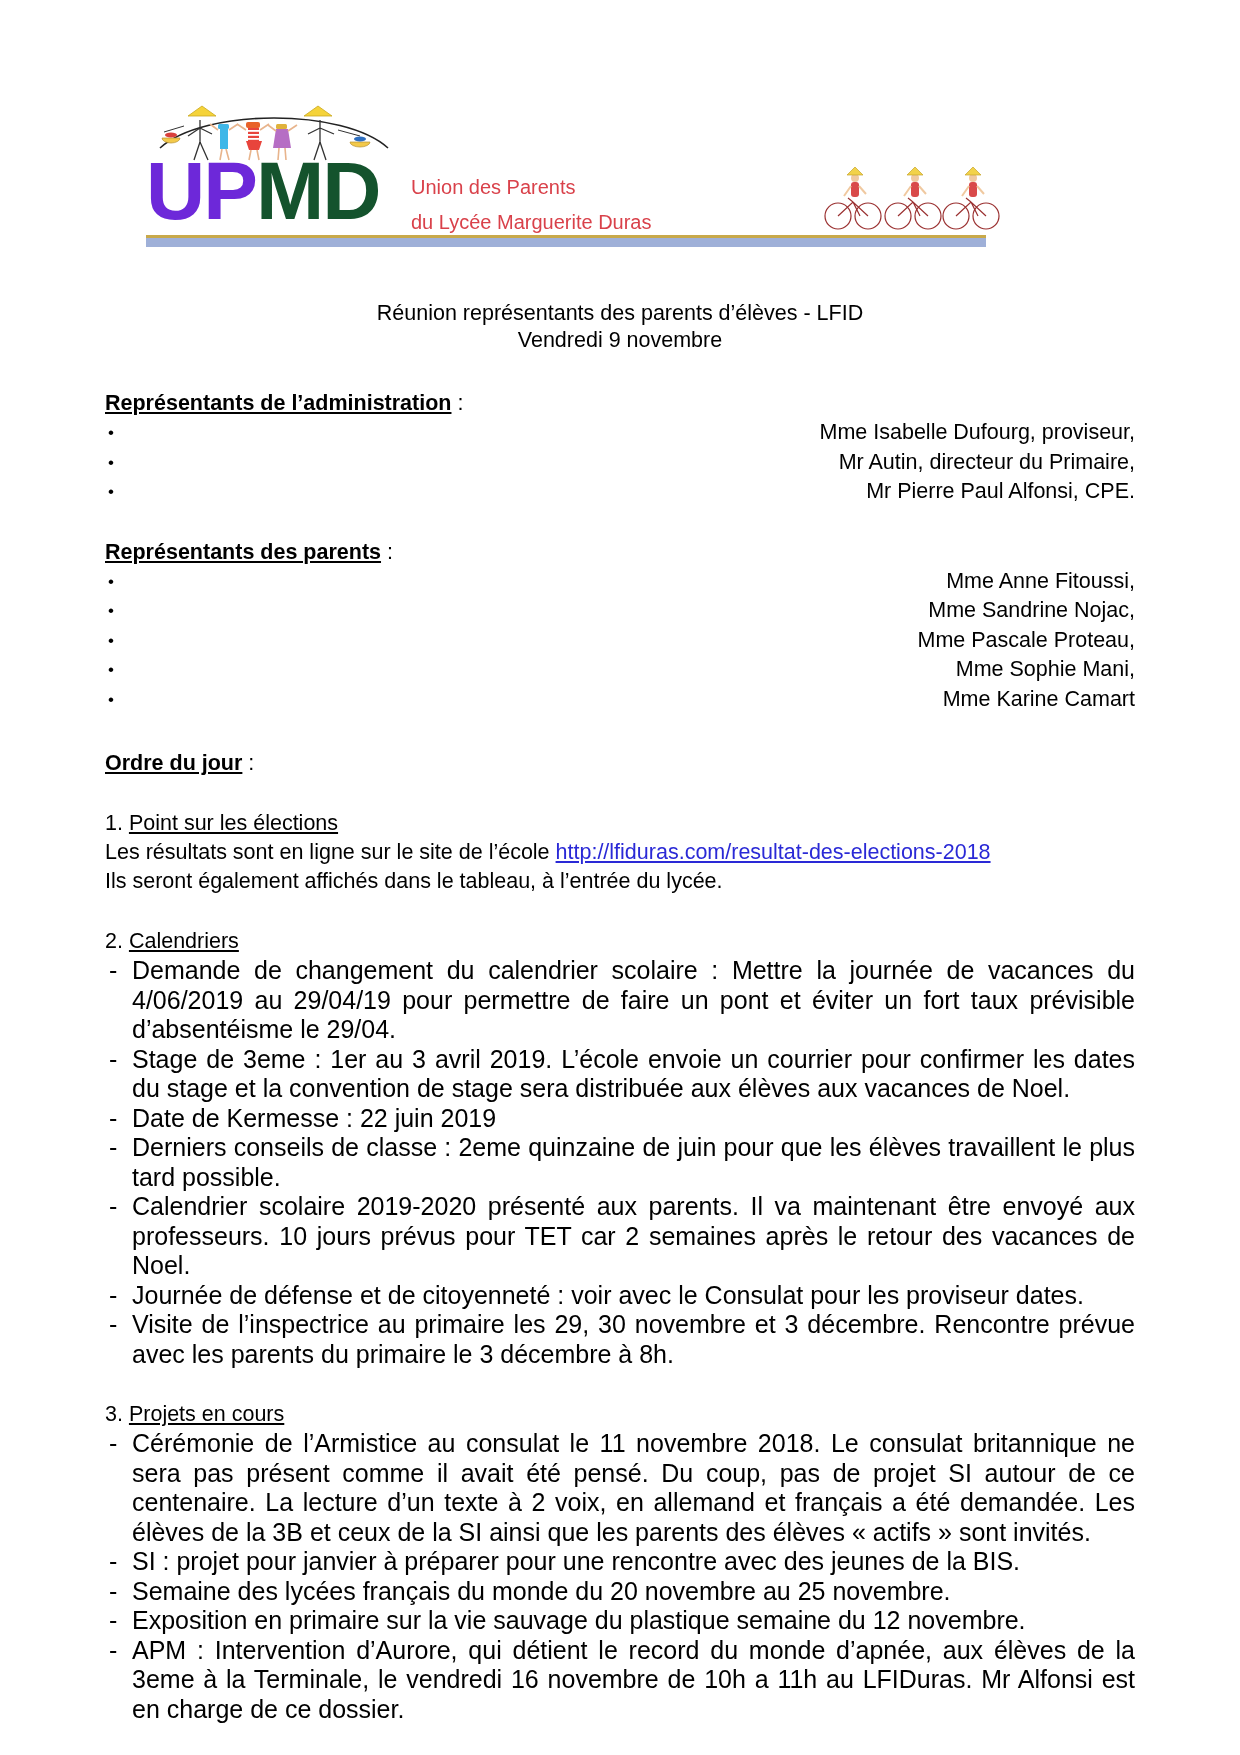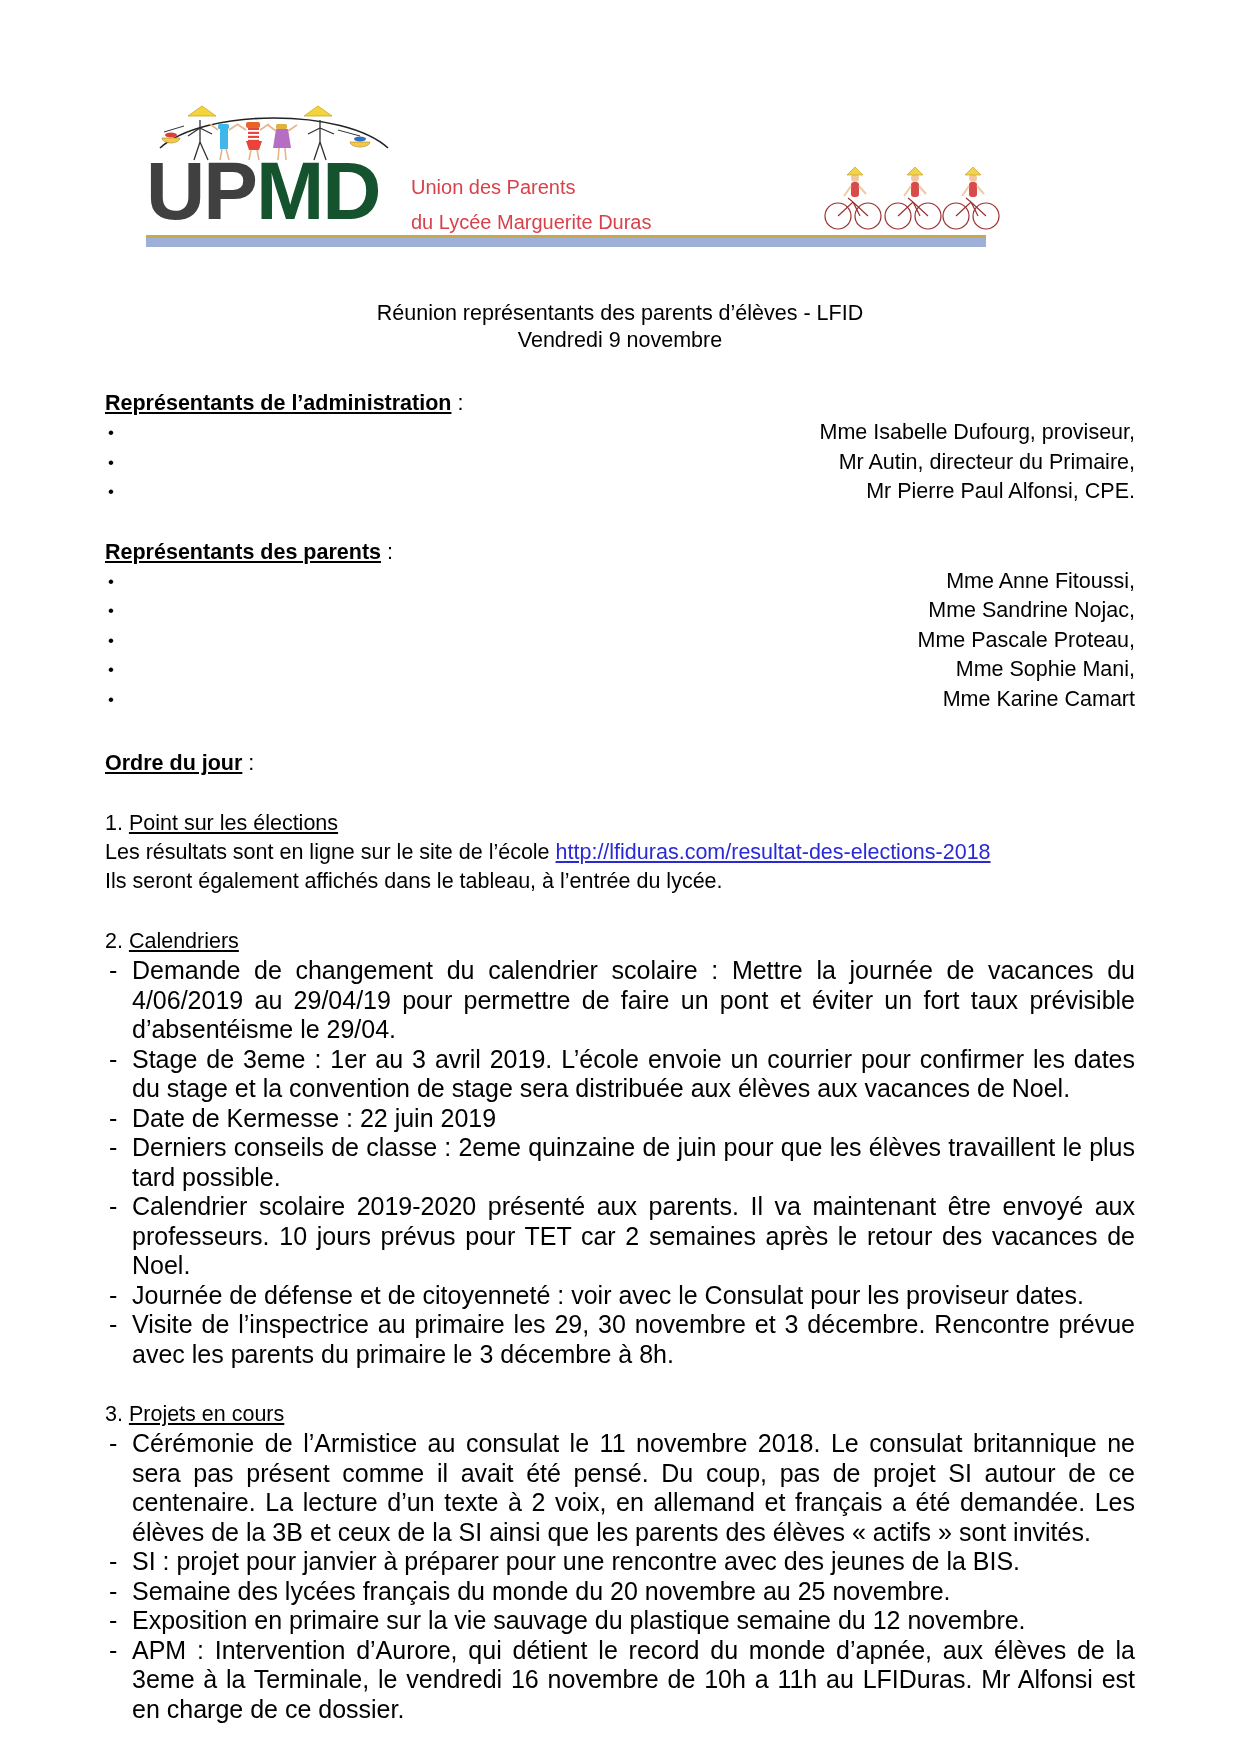--- a/index.html
+++ b/index.html
@@ -46,21 +46,21 @@
     position: absolute;
     left: 0px;
     top: 48px;
     font-family: "Liberation Sans", sans-serif;
     font-size: 82px;
     font-weight: bold;
     letter-spacing: -2px;
     line-height: 1;
     white-space: nowrap;
   }
-  .upmd-text .blue { color: #404040; }
+  .upmd-text .blue { color: #6d28d9; }
   .upmd-text .red  { color: #14532d; }
 
   .assoc-name {
     position: absolute;
     left: 411px;
     top: 74px;
     color: #d9414a;
     font-size: 20px;
     line-height: 35px;
     white-space: nowrap;

